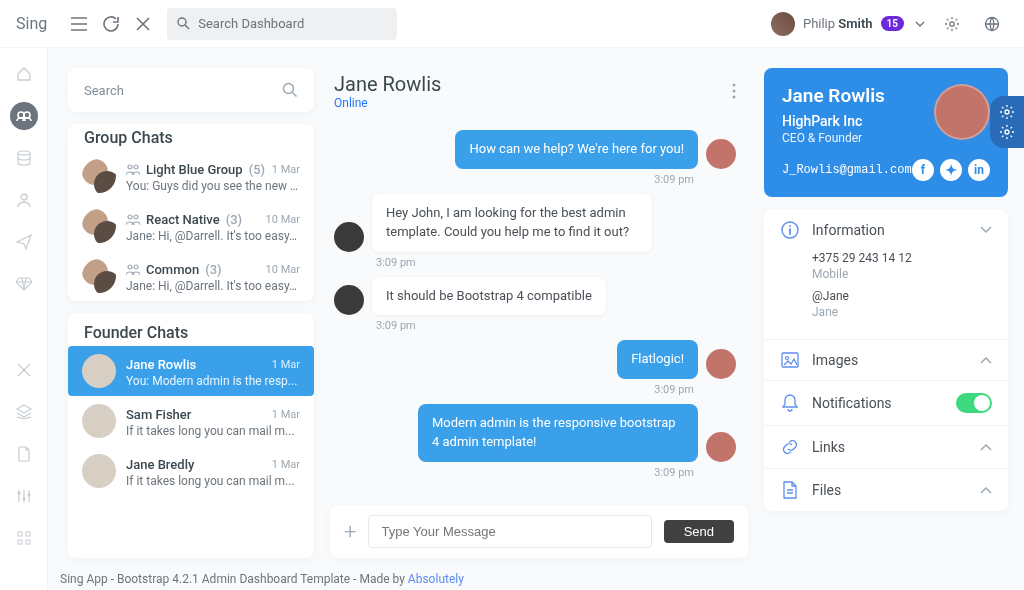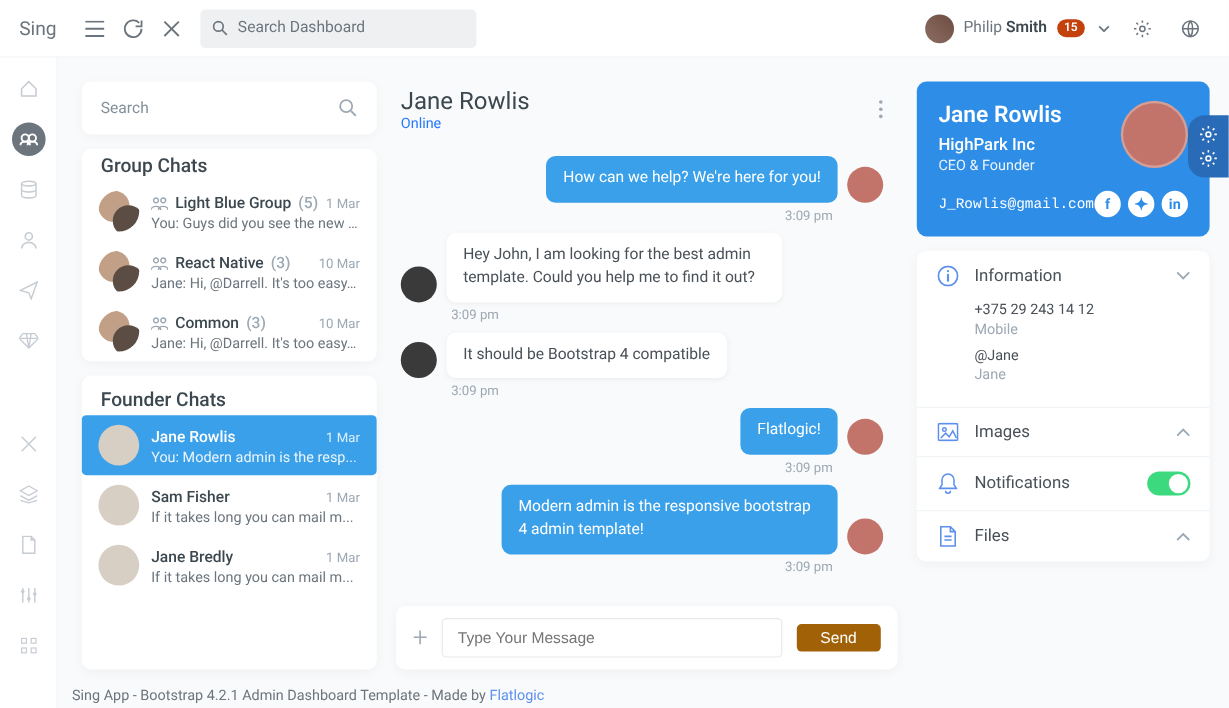--- a/index.html
+++ b/index.html
@@ -31,21 +31,21 @@
   display: flex; align-items: center; padding: 0 10px; margin-left: 8px;
   color: #6c757d; font-size: 13px;
 }
 .search-box svg { margin-right: 8px; flex-shrink: 0; }
 .topbar .spacer { flex: 1; }
 .user-area { display: flex; align-items: center; gap: 8px; }
 .user-area .avatar { width: 24px; height: 24px; border-radius: 50%; background: linear-gradient(45deg,#8d6e63,#6d4c41); }
 .user-name { font-size: 13px; color: #6c757d; }
 .user-name b { color: #3c484f; font-weight: 600; }
 .badge-count {
-  background: #c2410c; color: #fff; font-size: 10px; border-radius: 10px;
+  background: #6d28d9; color: #fff; font-size: 10px; border-radius: 10px;
   padding: 2px 6px; font-weight: 600;
 }
 
 
 .rail {
   position: absolute; left: 0; top: 48px; bottom: 0; width: 48px;
   display: flex; flex-direction: column; align-items: center; padding-top: 12px; gap: 14px;
   background: #fff; border-right: 1px solid #f1f3f5;
 }
 .rail-icon {
@@ -124,21 +124,21 @@
 .composer {
   background: #fff; border-radius: 8px; box-shadow: 0 2px 10px rgba(0,0,0,0.04);
   padding: 10px 14px; display: flex; align-items: center; gap: 12px; margin-top: 8px;
 }
 .composer .add { color: #9ca8b3; font-size: 22px; font-weight: 300; }
 .composer input {
   flex: 1; border: 1px solid #e6e9ec; border-radius: 4px; padding: 8px 12px;
   font-size: 13px; color: #495057; outline: none;
 }
 .composer button {
-  background: #a16207; color: #fff; border: none; border-radius: 4px;
+  background: #404040; color: #fff; border: none; border-radius: 4px;
   padding: 4px 20px; font-size: 13px; cursor: pointer;
 }
 
 
 .profile {
   background: #2e8de6; color: #fff; border-radius: 8px; padding: 16px 18px;
 }
 .profile-top { display: flex; justify-content: space-between; align-items: flex-start; }
 .profile h3 { font-size: 19px; font-weight: 600; }
 .profile .sub { font-size: 14px; margin-top: 6px; font-weight: 500; }
@@ -550,20 +550,33 @@
       <div class="panel-row">
         <span class="picon">
           <svg width="16" height="18" viewBox="0 0 16 18">
               <path d="M8 1a5 5 0 0 0-5 5v4l-2 3h14l-2-3V6a5 5 0 0 0-5-5zM6 15a2 2 0 0 0 4 0" fill="none" stroke="currentColor" stroke-width="1.3"></path>
             </svg>
         </span>
         <span class="plabel">Notifications</span>
         <div class="toggle"></div>
       </div>
 
+      <div class="panel-row">
+        <span class="picon">
+          <svg width="18" height="18" viewBox="0 0 18 18">
+              <path d="M7 11a4 4 0 0 0 5.6 0l2-2a4 4 0 0 0-5.6-5.6l-1 1M11 7a4 4 0 0 0-5.6 0l-2 2a4 4 0 0 0 5.6 5.6l1-1" fill="none" stroke="currentColor" stroke-width="1.3"></path>
+            </svg>
+        </span>
+        <span class="plabel">Links</span>
+        <span class="chev">
+            <svg width="12" height="8" viewBox="0 0 12 8">
+              <path d="M1 7l5-5 5 5" fill="none" stroke="currentColor" stroke-width="1.5"></path>
+            </svg>
+          </span>
+      </div>
 
       <div class="panel-row">
         <span class="picon">
           <svg width="16" height="18" viewBox="0 0 16 18">
               <path d="M2 1h8l4 4v12H2zM10 1v4h4M5 9h6M5 12h6" fill="none" stroke="currentColor" stroke-width="1.3"></path>
             </svg>
         </span>
         <span class="plabel">Files</span>
         <span class="chev">
             <svg width="12" height="8" viewBox="0 0 12 8">
@@ -580,14 +593,14 @@
       <circle cx="8" cy="8" r="2" fill="none" stroke="currentColor" stroke-width="1.3"></circle>
       <path d="M8 1v2M8 13v2M1 8h2M13 8h2M3 3l1.4 1.4M11.6 11.6L13 13M13 3l-1.4 1.4M4.4 11.6L3 13" stroke="currentColor" stroke-width="1.3"></path>
     </svg>
   <svg width="16" height="16" viewBox="0 0 16 16">
       <circle cx="8" cy="8" r="2" fill="none" stroke="currentColor" stroke-width="1.3"></circle>
       <path d="M8 1v2M8 13v2M1 8h2M13 8h2M3 3l1.4 1.4M11.6 11.6L13 13M13 3l-1.4 1.4M4.4 11.6L3 13" stroke="currentColor" stroke-width="1.3"></path>
     </svg>
 </div>
 
 <div class="footer">
-  <span>Sing App - Bootstrap 4.2.1 Admin Dashboard Template - Made by </span><a href="#">Flatlogic</a>
+  <span>Sing App - Bootstrap 4.2.1 Admin Dashboard Template - Made by </span><a href="#">Absolutely</a>
 </div>
 
 </body></html>

